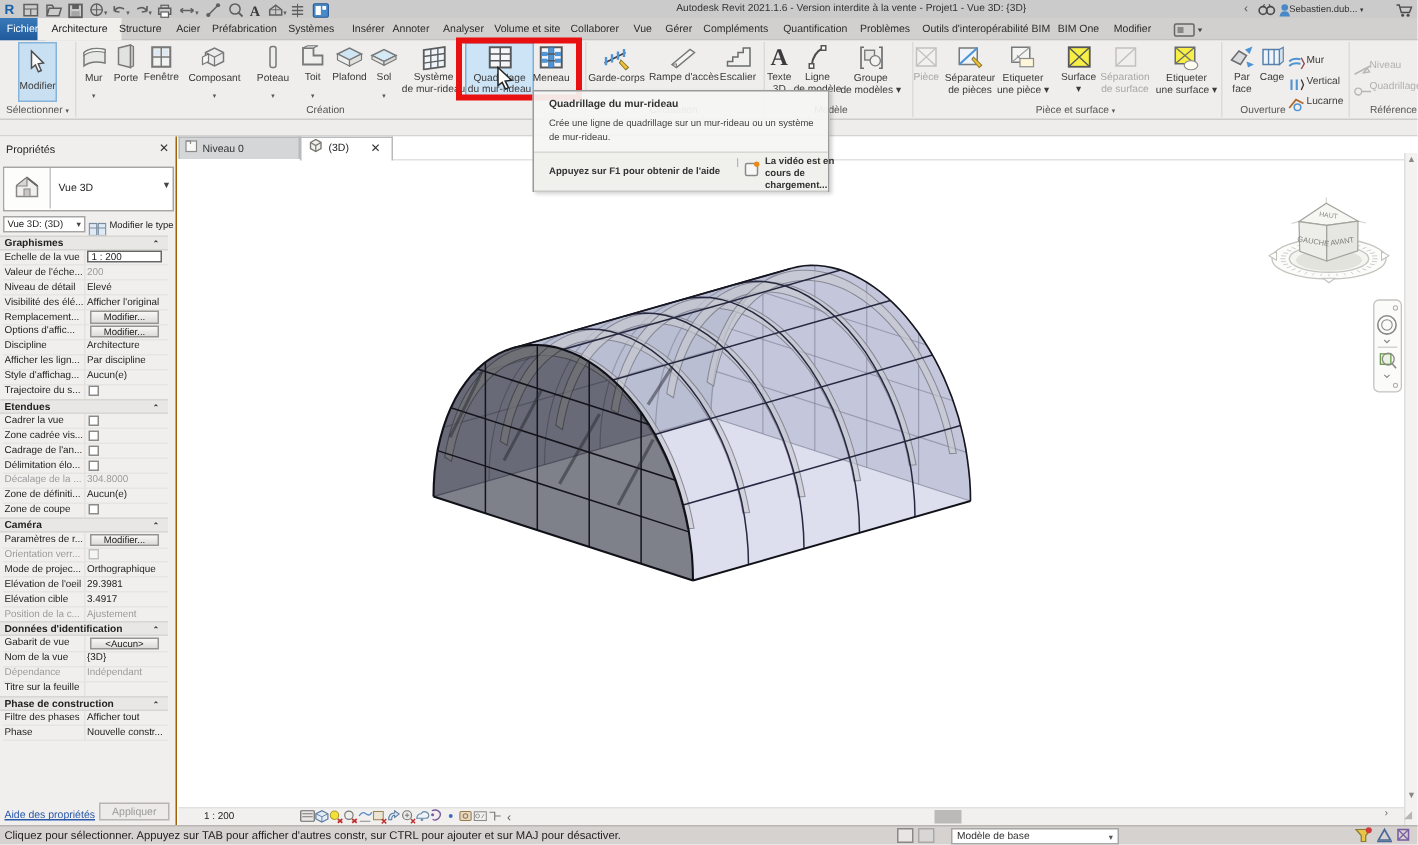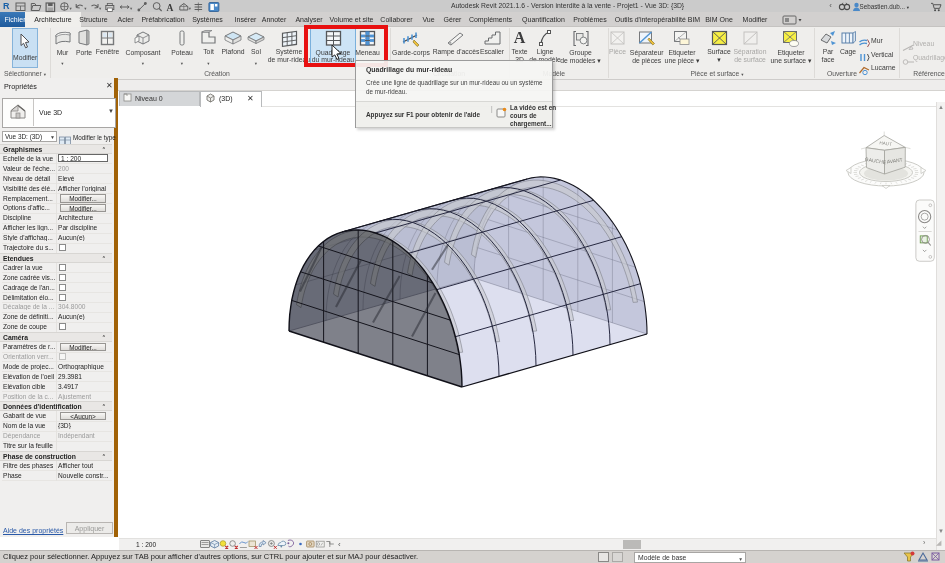--- a/index.html
+++ b/index.html
@@ -5,21 +5,21 @@
 #titlebar{position:absolute;left:0;top:0;width:945px;height:12px;background:#cbcbcb}
 #title{position:absolute;left:190px;right:0;top:1.5px;text-align:center;font-size:6.8px;color:#333}
 #tabs{position:absolute;left:0;top:12px;width:945px;height:15px;background:#d2d0cf;border-bottom:1px solid #c5c3c1}
 .tab{position:absolute;top:0;height:15px;font-size:7px;color:#2b2b2b;line-height:15px;text-align:center}
 #ribbon{position:absolute;left:0;top:27px;width:945px;height:53px;background:#efeeec;border-bottom:1px solid #ceccca}
 .rbtn{position:absolute;top:2px;text-align:center;font-size:6.8px;color:#3b3b3b;line-height:1.12}
 .rbtn svg{display:block;margin:0 auto 1px auto}
 .psep{position:absolute;top:1px;height:50px;width:1px;background:#dddbd8}
 .plabel{position:absolute;top:42.5px;font-size:6.8px;color:#555;text-align:center}
 #optbar{position:absolute;left:0;top:80px;width:945px;height:11px;background:#eeedec;border-bottom:1px solid #d5d3d0}
-#props{position:absolute;left:0;top:78px;width:118px;height:459px;background:#f0efee;border-right:4px solid #a16207}
+#props{position:absolute;left:0;top:91px;width:118px;height:459px;background:#f0efee;border-right:1px solid #a16207}
 #viewport{position:absolute;left:119px;top:91px;width:826px;height:459px;background:#fff}
 #statusbar{position:absolute;left:0;top:550px;width:945px;height:13px;background:#d5d2cf;border-top:1px solid #b8b5b2;font-size:7px;color:#222;line-height:12px}
 .row{position:absolute;left:0;width:112px;height:10px;font-size:6.6px;color:#1d1d1d}
 .row .lbl{position:absolute;left:3px;top:1px;white-space:nowrap;overflow:hidden;max-width:53px}
 .row .val{position:absolute;left:58px;top:1px;white-space:nowrap;overflow:hidden;max-width:52px}
 .hdr{position:absolute;left:0;width:112px;height:10px;background:#e9e7e5;font-size:6.8px;font-weight:bold;color:#222;border-top:1px solid #d8d6d3;border-bottom:1px solid #d8d6d3}
 .grey{color:#9b9b9b}
 v{font-size:4.5px;font-style:normal}
 .cb{position:absolute;left:59px;top:1px;width:7px;height:7px;background:#fff;border:1px solid #8a8a8a}
 .mbtn{position:absolute;left:60px;top:0.5px;width:46px;height:8.5px;background:linear-gradient(#f8f7f5,#dedcd9);border:1px solid #979592;font-size:6.4px;text-align:center;line-height:8px;color:#222}
@@ -723,21 +723,21 @@
       <rect x="1" y="2.2" width="8" height="5.8" fill="#f2f2f0" stroke="#8a8a88" stroke-width="0.7"></rect>
       <circle cx="3.2" cy="5" r="1.3" fill="none" stroke="#8a8a88" stroke-width="0.6"></circle>
       <path d="M5.8 6.5 L7.5 3.8" stroke="#8a8a88" stroke-width="0.6"></path>
     </g>
     <g transform="translate(124.8,0)">
       <path d="M1.5 2.5 L5 2.5 L5 5 L9 5 M5 2.5 L5 8" fill="none" stroke="#7a7a78" stroke-width="0.8"></path>
     </g>
   </svg>
 <div style="position:absolute;left:338px;top:540px;font-size:8px;color:#555">‹</div>
 <div id="statusbar">
-    <span style="position:absolute;left:3px;font-size:7.5px">Cliquez pour sélectionner. Appuyez sur TAB pour afficher d'autres options, sur CTRL pour ajouter et sur MAJ pour désactiver.</span>
+    <span style="position:absolute;left:3px;font-size:7.5px">Cliquez pour sélectionner. Appuyez sur TAB pour afficher d'autres constr, sur CTRL pour ajouter et sur MAJ pour désactiver.</span>
   </div>
 <div style="position:absolute;left:598px;top:551.5px;width:11px;height:10px;border:1px solid #8a8886;background:#e8e6e4"></div>
 <div style="position:absolute;left:612px;top:551.5px;width:11px;height:10px;border:1px solid #9a9896;background:#dcdad8;opacity:0.7"></div>
 <div style="position:absolute;left:634px;top:551.5px;width:112px;height:11px;background:#fff;border:1px solid #a8a6a4;font-size:6.8px;color:#333;line-height:10px;padding-left:3px">Modèle de base<span style="position:absolute;right:3px;top:1px;font-size:5.5px;color:#555">▾</span></div>
 <svg width="12" height="11" viewBox="0 0 12 11" style="position:absolute;left:903px;top:551px">
     <path d="M1 2 L11 2 L7.5 6 L7.5 10 L4.5 10 L4.5 6Z" fill="#e8c44a" stroke="#8a7a30" stroke-width="0.8"></path>
     <circle cx="9.5" cy="2.5" r="2" fill="#d43a3a"></circle>
   </svg>
 <svg width="12" height="11" viewBox="0 0 12 11" style="position:absolute;left:917px;top:551px">
     <path d="M2 9 L6 2 L10 9Z" fill="none" stroke="#4a6a9a" stroke-width="1.1"></path>

